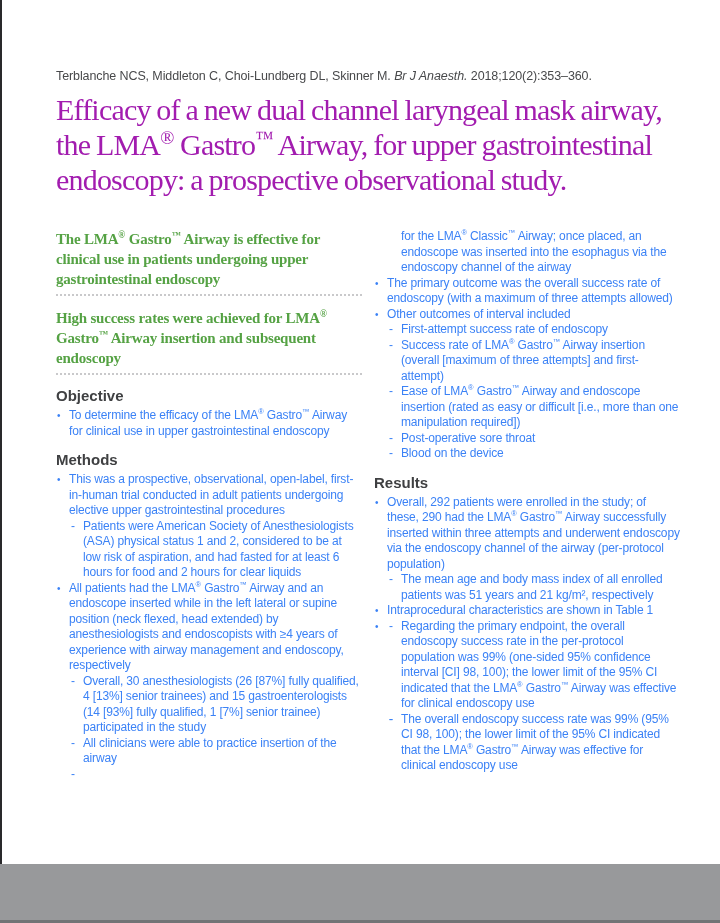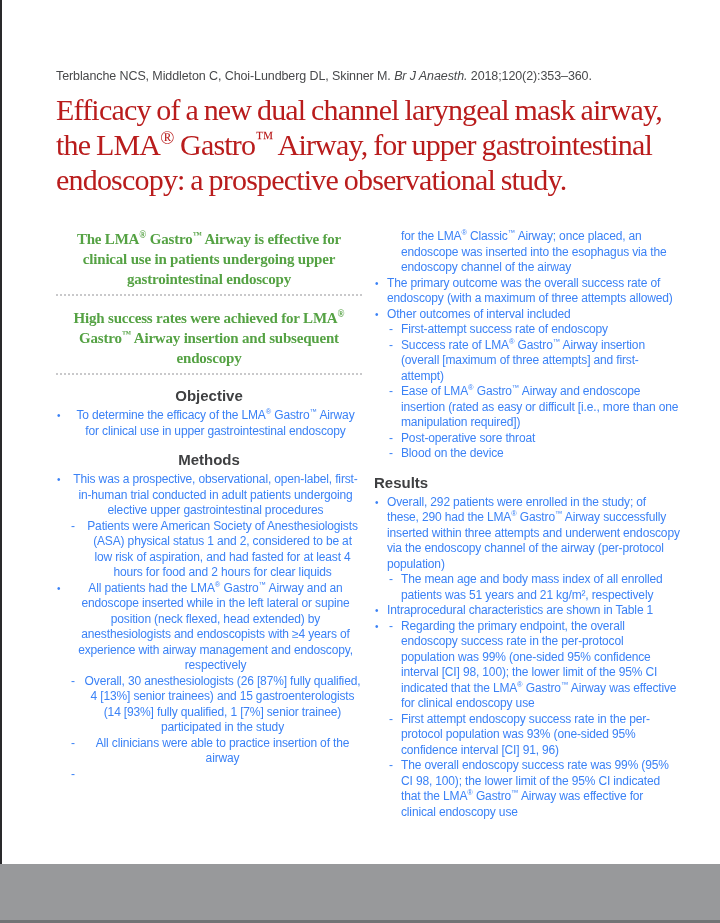--- a/index.html
+++ b/index.html
@@ -10,26 +10,26 @@
   .page{position:relative;width:720px;height:844px;background:#ffffff;}
   .left-edge{position:absolute;left:0;top:0;width:2px;height:864px;background:#29292b;z-index:4;}
   .footer-band{position:absolute;left:0;top:864px;width:720px;height:59px;background:#98999b;
     border-bottom:3px solid #737476;box-sizing:border-box;z-index:3;}
   .content{position:absolute;left:56px;top:0;width:624px;z-index:1;}
   .citation{margin:68px 0 0 0;font-size:12.5px;line-height:16px;color:#48494b;letter-spacing:-0.1px;}
   .citation .jrnl{font-style:italic;}
   .title{
     margin:8px 0 0 0;width:620px;
     font-family:"Liberation Serif", serif;font-weight:400;
-    font-size:30px;line-height:35px;color:#b91c1c;
+    font-size:30px;line-height:35px;color:#a21caf;
     letter-spacing:-0.8px;word-spacing:-1px;
   }
   .columns{display:flex;margin-top:32px;}
   .col{width:306px;}
-  .col.left{margin-right:12px;text-align:center;}
+  .col.left{margin-right:12px;}
   .highlight{
     font-family:"Liberation Serif", serif;font-weight:700;
     font-size:15px;line-height:20px;color:#55a244;
     margin:0 0 4px 0;letter-spacing:-0.2px;
   }
   .divider{border-bottom:2px dotted #c9c9cb;height:1px;margin:0 0 12px 0;}
   .heading{font-weight:700;font-size:15px;line-height:18px;color:#3f4042;margin:8px 0 3px 0;}
   .heading.spaced{margin-top:12px;}
   .item{position:relative;font-size:12px;line-height:15.5px;color:#3b82f6;letter-spacing:-0.15px;}
   .item .marker{position:absolute;top:0;}
@@ -55,41 +55,41 @@
     <div class="columns">
       <div class="col left" id="col-left">
           <div class="highlight">The LMA<sup class="tm">®</sup> Gastro<sup class="tm">™</sup> Airway is effective for clinical use in patients undergoing upper gastrointestinal endoscopy</div>
           <div class="divider"></div>
           <div class="highlight">High success rates were achieved for LMA<sup class="tm">®</sup> Gastro<sup class="tm">™</sup> Airway insertion and subsequent endoscopy</div>
           <div class="divider"></div>
           <div class="heading">Objective</div>
           <div class="item l1"><span class="marker">•</span><span class="text">To determine the efficacy of the LMA<sup class="tm">®</sup> Gastro<sup class="tm">™</sup> Airway for clinical use in upper gastrointestinal endoscopy</span></div>
           <div class="heading spaced">Methods</div>
           <div class="item l1"><span class="marker">•</span><span class="text">This was a prospective, observational, open-label, first-in-human trial conducted in adult patients undergoing elective upper gastrointestinal procedures</span></div>
-          <div class="item l2"><span class="marker">-</span><span class="text">Patients were American Society of Anesthesiologists (ASA) physical status 1 and 2, considered to be at low risk of aspiration, and had fasted for at least 4 hours for food and 2 hours for clear liquids</span></div>
+          <div class="item l2"><span class="marker">-</span><span class="text">Patients were American Society of Anesthesiologists (ASA) physical status 1 and 2, considered to be at low risk of aspiration, and had fasted for at least 6 hours for food and 2 hours for clear liquids</span></div>
           <div class="item l1"><span class="marker">•</span><span class="text">All patients had the LMA<sup class="tm">®</sup> Gastro<sup class="tm">™</sup> Airway and an endoscope inserted while in the left lateral or supine position (neck flexed, head extended) by anesthesiologists and endoscopists with ≥4 years of experience with airway management and endoscopy, respectively</span></div>
           <div class="item l2"><span class="marker">-</span><span class="text">Overall, 30 anesthesiologists (26 [87%] fully qualified, 4 [13%] senior trainees) and 15 gastroenterologists (14 [93%] fully qualified, 1 [7%] senior trainee) participated in the study</span></div>
           <div class="item l2"><span class="marker">-</span><span class="text">All clinicians were able to practice insertion of the airway</span></div>
           <div class="item l2"><span class="marker">-</span></div>
         </div>
       <div class="col right" id="col-right">
           <div class="item l2 cont"><span class="text">for the LMA<sup class="tm">®</sup> Classic<sup class="tm">™</sup> Airway; once placed, an endoscope was inserted into the esophagus via the endoscopy channel of the airway</span></div>
           <div class="item l1"><span class="marker">•</span><span class="text">The primary outcome was the overall success rate of endoscopy (with a maximum of three attempts allowed)</span></div>
           <div class="item l1"><span class="marker">•</span><span class="text">Other outcomes of interval included</span></div>
           <div class="item l2"><span class="marker">-</span><span class="text">First-attempt success rate of endoscopy</span></div>
           <div class="item l2"><span class="marker">-</span><span class="text">Success rate of LMA<sup class="tm">®</sup> Gastro<sup class="tm">™</sup> Airway insertion (overall [maximum of three attempts] and first-attempt)</span></div>
           <div class="item l2"><span class="marker">-</span><span class="text">Ease of LMA<sup class="tm">®</sup> Gastro<sup class="tm">™</sup> Airway and endoscope insertion (rated as easy or difficult [i.e., more than one manipulation required])</span></div>
           <div class="item l2"><span class="marker">-</span><span class="text">Post-operative sore throat</span></div>
           <div class="item l2"><span class="marker">-</span><span class="text">Blood on the device</span></div>
           <div class="heading spaced">Results</div>
           <div class="item l1"><span class="marker">•</span><span class="text">Overall, 292 patients were enrolled in the study; of these, 290 had the LMA<sup class="tm">®</sup> Gastro<sup class="tm">™</sup> Airway successfully inserted within three attempts and underwent endoscopy via the endoscopy channel of the airway (per-protocol population)</span></div>
           <div class="item l2"><span class="marker">-</span><span class="text">The mean age and body mass index of all enrolled patients was 51 years and 21 kg/m², respectively</span></div>
           <div class="item l1"><span class="marker">•</span><span class="text">Intraprocedural characteristics are shown in Table 1</span></div>
           <div class="item l1"><span class="marker">•</span></div>
           <div class="item l2"><span class="marker">-</span><span class="text">Regarding the primary endpoint, the overall endoscopy success rate in the per-protocol population was 99% (one-sided 95% confidence interval [CI] 98, 100); the lower limit of the 95% CI indicated that the LMA<sup class="tm">®</sup> Gastro<sup class="tm">™</sup> Airway was effective for clinical endoscopy use</span></div>
-          <div class="item l2"><span class="marker">-</span><span class="text">First attempt endoscopy success rate in the per-protocol population was 93% (one-sided 95% confidence interval [CI] 91, 96)</span></div>
+          <div class="item l2"><span class="marker">-</span></div>
           <div class="item l2"><span class="marker">-</span><span class="text">The overall endoscopy success rate was 99% (95% CI 98, 100); the lower limit of the 95% CI indicated that the LMA<sup class="tm">®</sup> Gastro<sup class="tm">™</sup> Airway was effective for clinical endoscopy use</span></div>
         </div>
     </div>
   </div>
 
   <div class="footer-band"></div>
 </div>
 
 </body></html>

